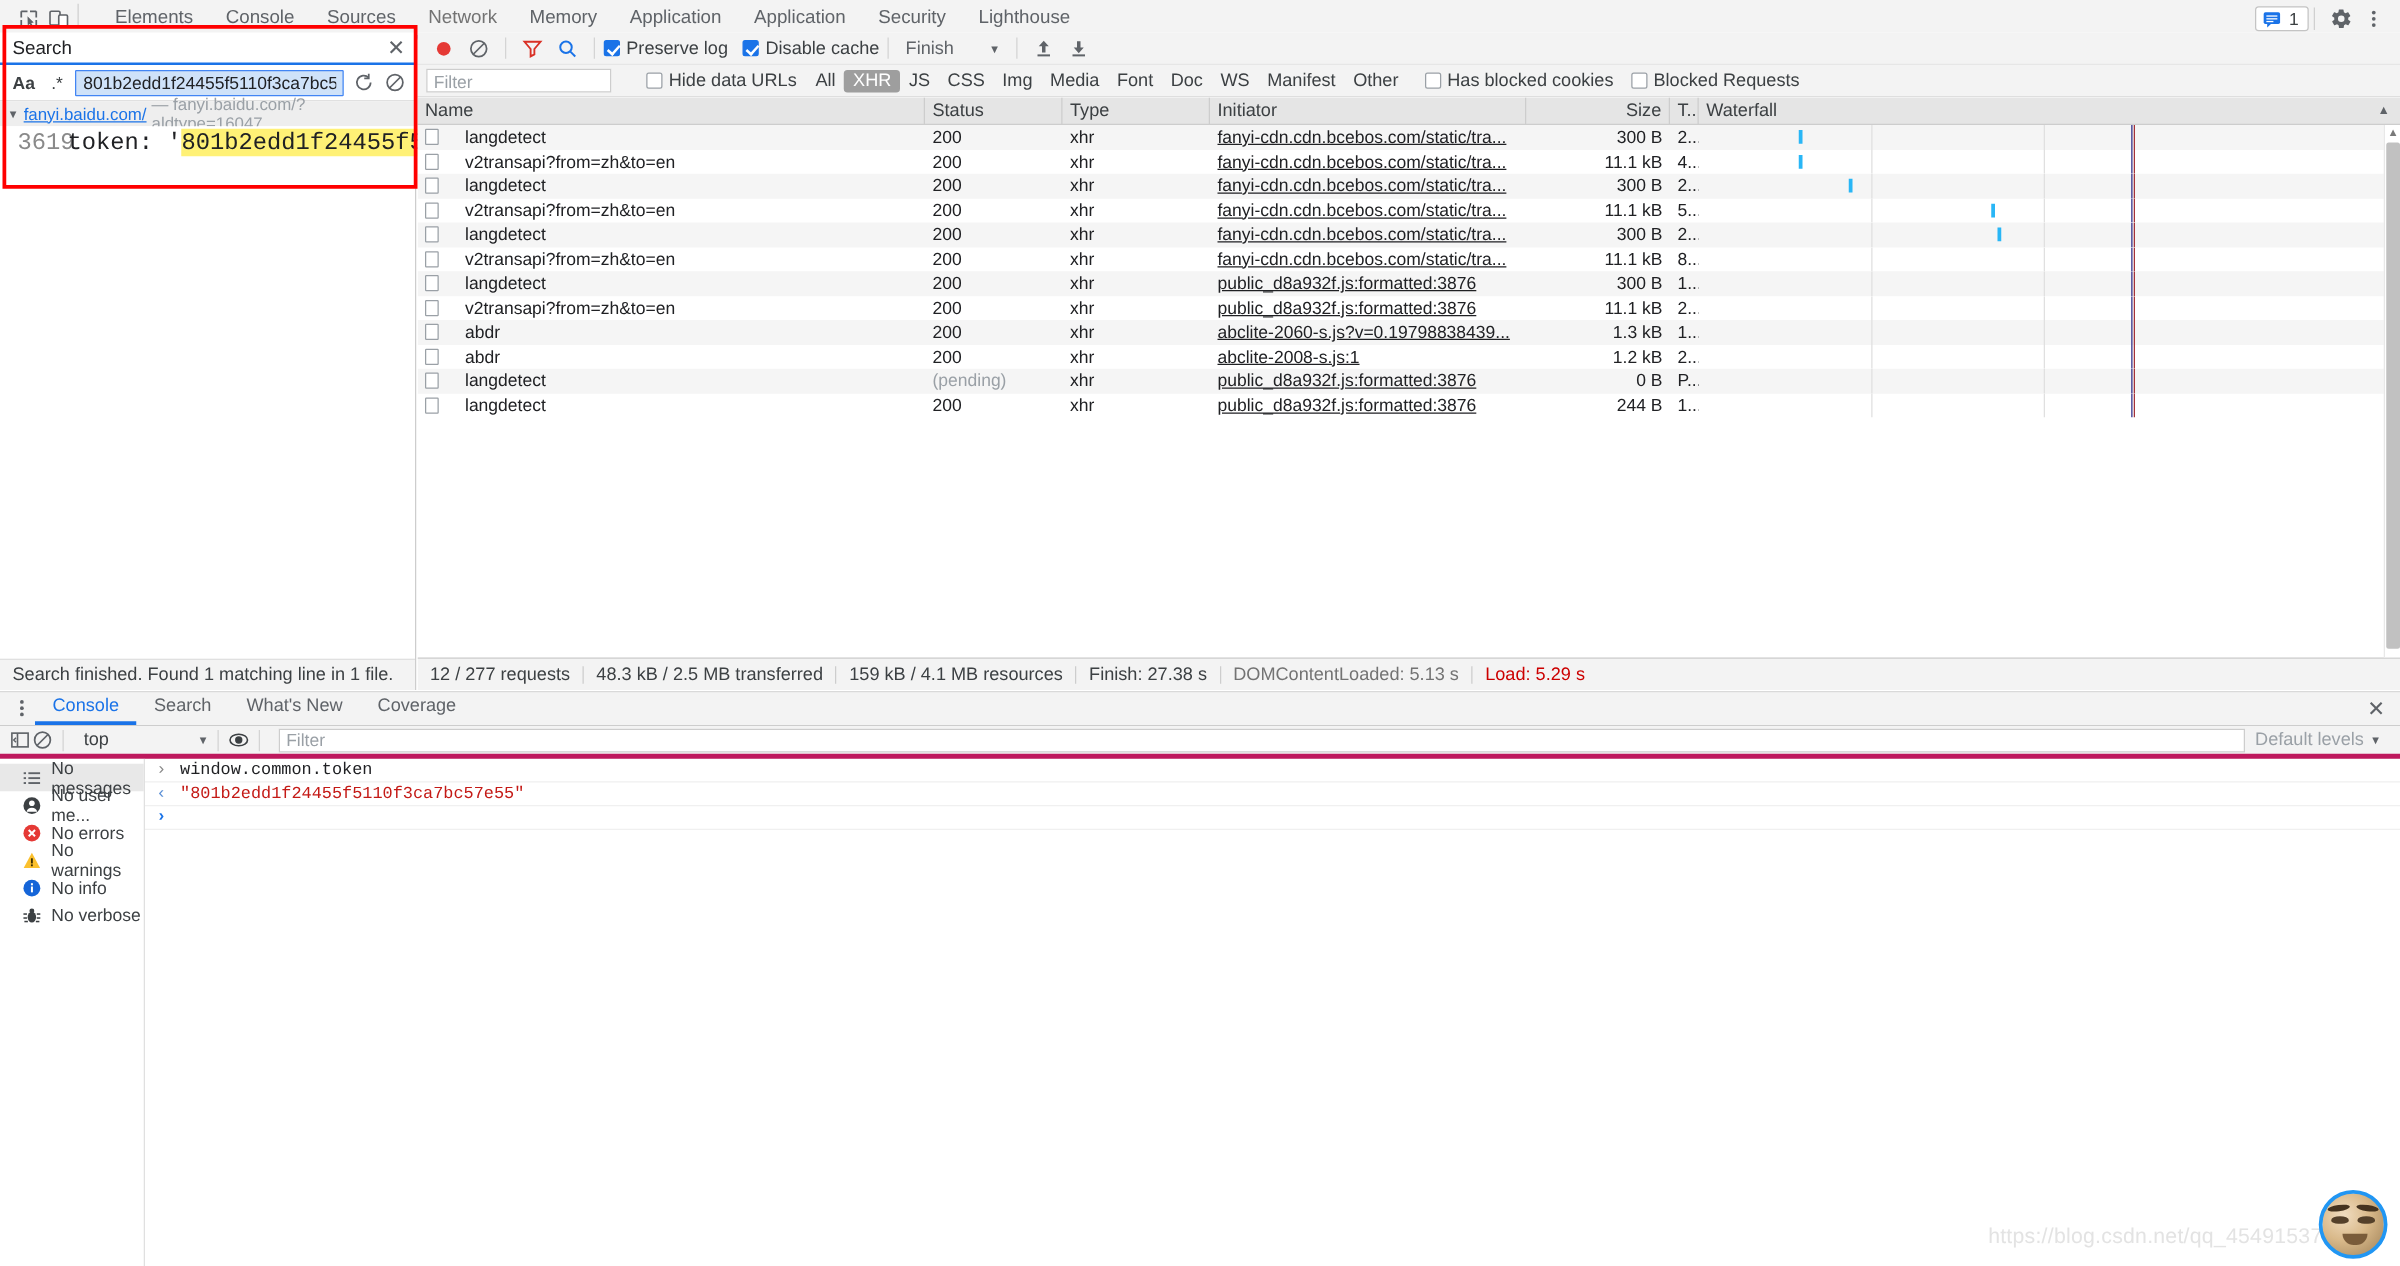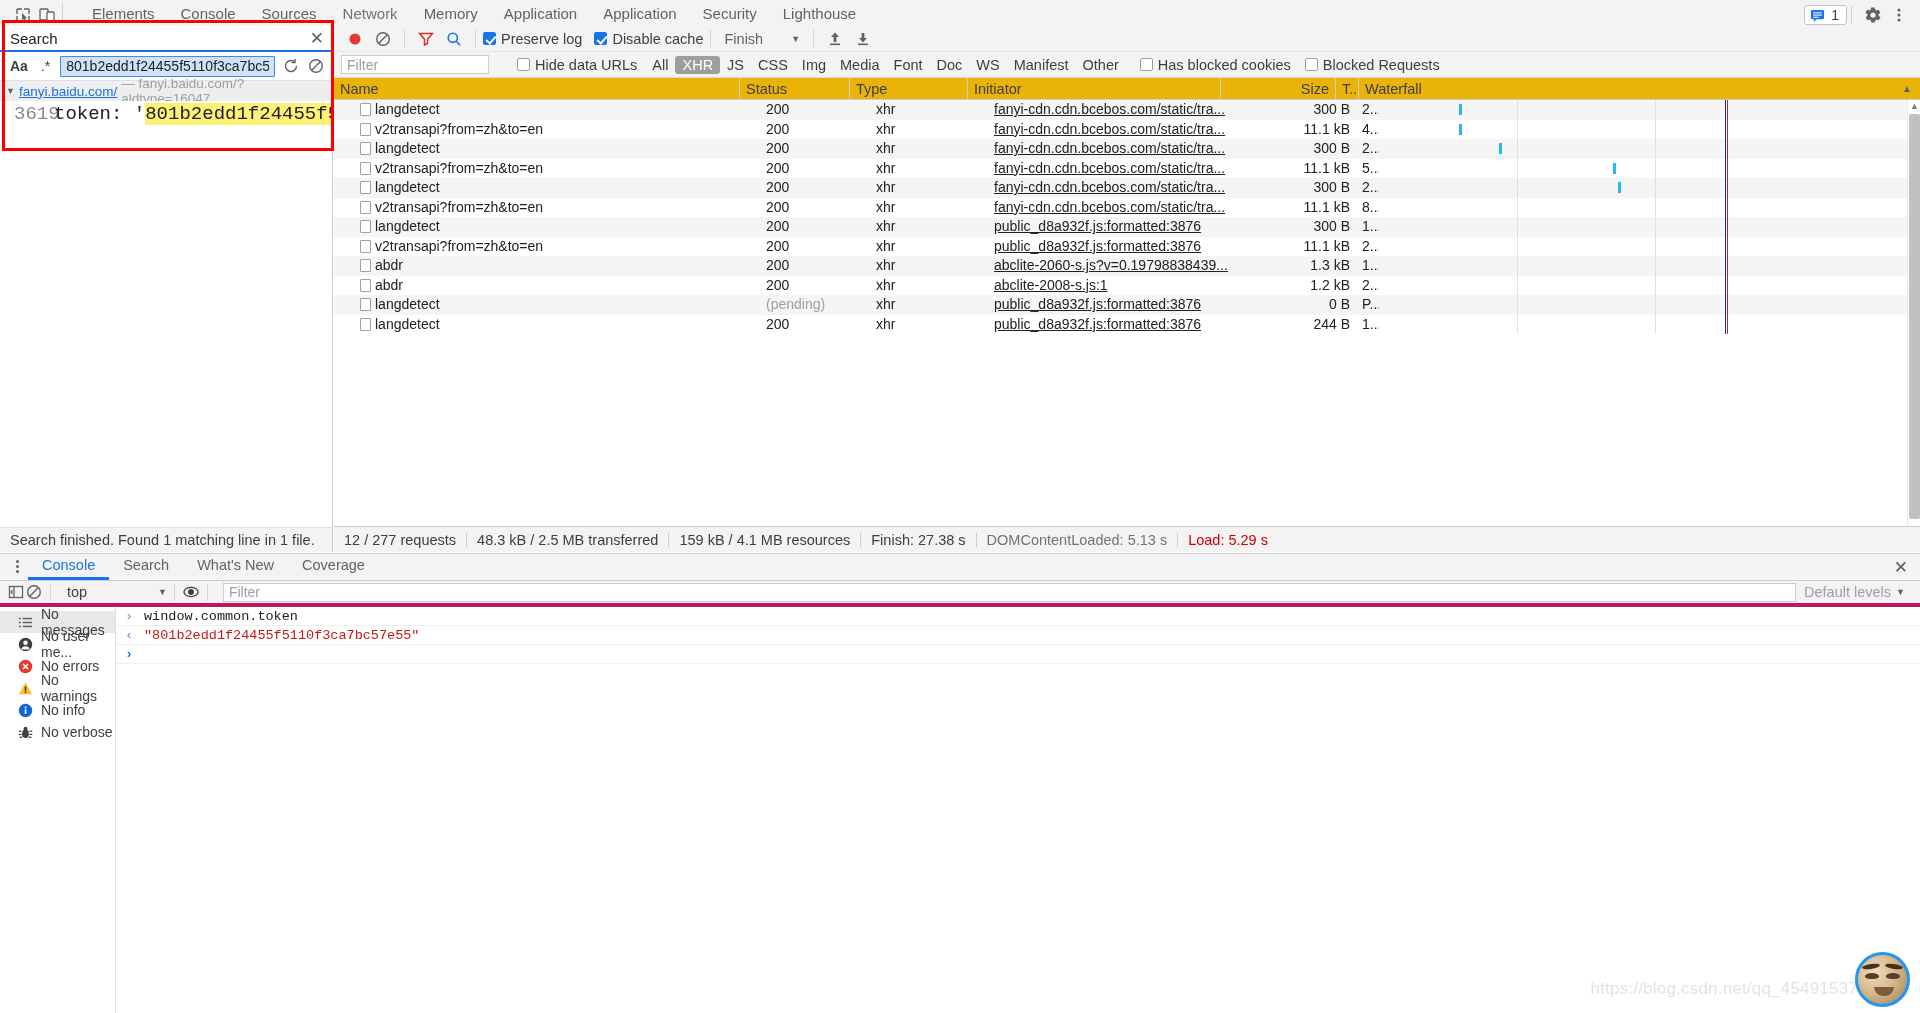--- a/index.html
+++ b/index.html
@@ -120,36 +120,36 @@
     font-family: "Liberation Sans", sans-serif; font-size: 14px; padding: 0 5px; outline: none; color: #202124;
   }
   .filter-input::placeholder { color: #9aa0a6; }
   .ftypes { display: flex; align-items: center; gap: 0; margin-left: 8px; }
   .ftype { font-size: 14.5px; color: #3c4043; padding: 1px 7px; border-radius: 3px; cursor: pointer; }
   .ftype.active { background: #9e9e9e; color: #fff; }
 
   
   .net-table { flex: 1; display: flex; flex-direction: column; overflow: hidden; background: #fff; position: relative; }
   .net-head {
-    height: 22px; display: flex; align-items: center; background: #eab308;
+    height: 22px; display: flex; align-items: center; background: #e5e5e5;
     border-bottom: 1px solid #cdcdcd; font-size: 14.5px; color: #3c4043;
   }
   .net-head > div { border-right: 1px solid #cdcdcd; padding-left: 6px; height: 22px; line-height: 22px; overflow: hidden; }
   .c-name { width: 406px; }
   .c-status { width: 110px; }
   .c-type { width: 118px; }
   .c-init { width: 253px; }
   .c-size { width: 115px; }
   .c-time { width: 23px; }
   .c-wf { flex: 1; display: flex; align-items: center; justify-content: space-between; padding-right: 8px; border-right: none !important; }
   .net-rows { flex: 1; overflow: hidden; position: relative; }
   .net-row { height: 19.5px; display: flex; align-items: center; font-size: 14px; color: #202124; }
   .net-row.alt { background: #f5f5f5; }
   .net-row > div { height: 19.5px; line-height: 19.5px; padding-left: 6px; overflow: hidden; white-space: nowrap; }
-  .net-row .c-name { display: flex; align-items: center; gap: 4px; padding-left: 6px; margin-left: 20px; }
+  .net-row .c-name { display: flex; align-items: center; gap: 21px; padding-left: 6px; }
   .doc-ico { width: 11px; height: 13px; border: 1px solid #9aa0a6; background: #fff; border-radius: 1px; flex: none; }
   .c-size, .c-time { text-align: right; padding-right: 6px; padding-left: 0; }
   .init-link { color: #202124; text-decoration: underline; }
   .pending { color: #9aa0a6; }
   .wf-cell { flex: 1; position: relative; }
   .wf-bar { position: absolute; top: 4px; width: 3px; height: 11px; background: #29b6f6; }
   .wf-grid1, .wf-grid2 { position: absolute; top: 0; bottom: 0; width: 1px; background: #e0e0e0; }
   .wf-red { position: absolute; top: 0; bottom: 0; width: 1px; background: #a3323a; }
   .wf-blue { position: absolute; top: 0; bottom: 0; width: 1px; background: #2b2b88; }
   .net-scroll {

